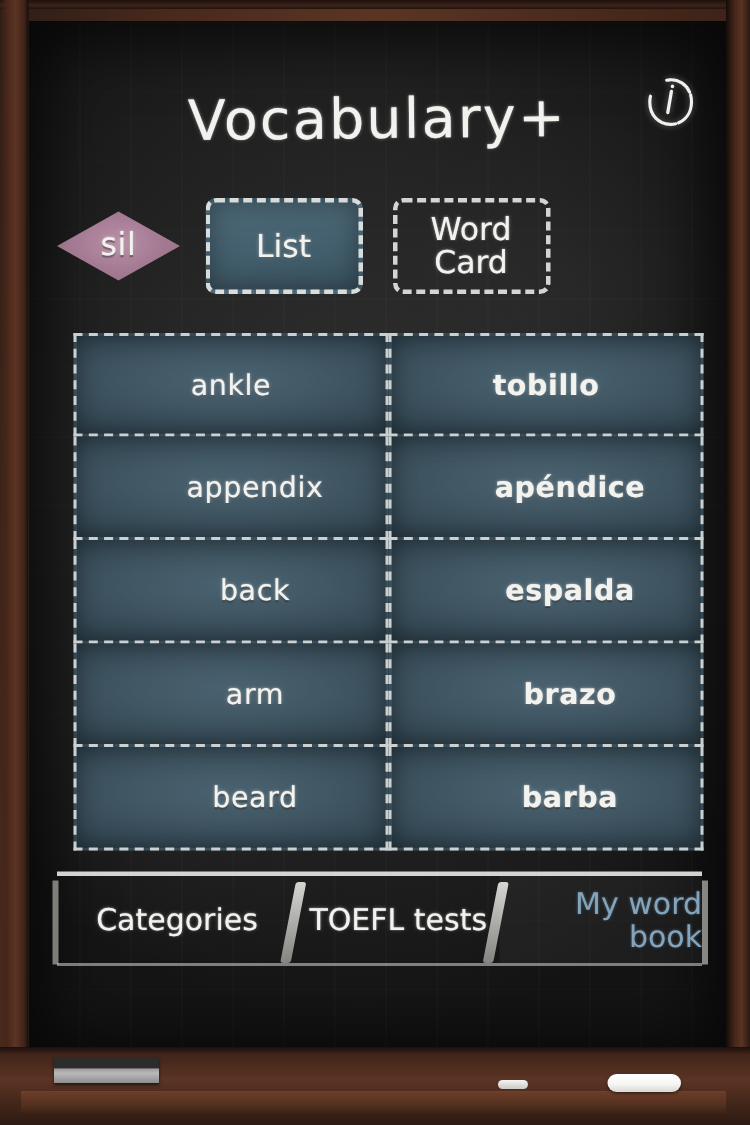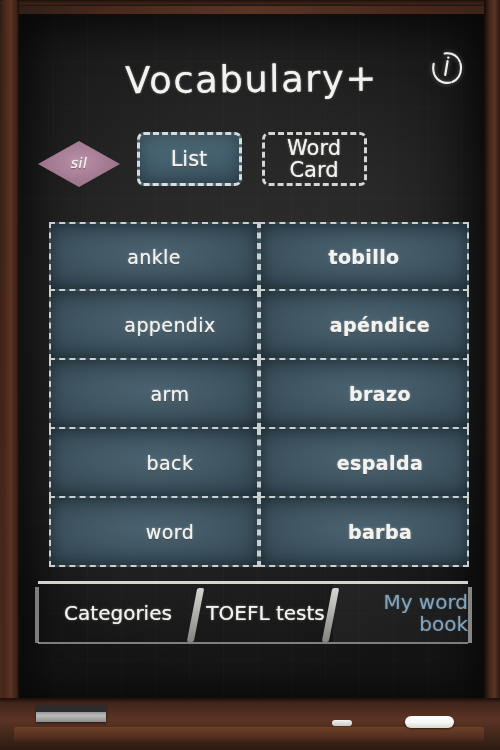--- a/index.html
+++ b/index.html
@@ -100,35 +100,34 @@
   .sil-badge .dia {
     position: absolute; inset: 0;
     background: radial-gradient(ellipse at 50% 45%, #c69ab4 0%, #b2859f 45%, #9c7189 100%);
     clip-path: polygon(50% 2%, 100% 50%, 50% 98%, 0% 50%);
     filter: blur(.4px);
     opacity: .92;
   }
   .sil-badge .lbl {
     position: absolute; inset: 0;
     display: flex; align-items: center; justify-content: center;
-    font-size: 14px;
+    font-size: 21px;
     letter-spacing: .5px;
     padding-bottom: 2px;
-    font-style: italic;
   }
 
   
   .mode-tabs {
     position: absolute; left: 0; top: 118px; width: 465px;
     display: flex; justify-content: center; gap: 20px;
     z-index: 4;
   }
   .mode-tab {
     position: relative;
-    width: 105px; height: 54px;
+    width: 105px; height: 64px;
     display: flex; align-items: center; justify-content: center;
     text-align: center;
     font-size: 21px; line-height: 1.06;
     border-radius: 7px;
     border: 3px dashed rgba(242,242,238,.86);
     cursor: pointer;
   }
   .mode-tab.active {
     background: linear-gradient(175deg, #4e6a78 0%, #44606e 50%, #3a525f 100%);
     box-shadow: inset 0 0 18px rgba(0,0,0,.35);
@@ -288,39 +287,39 @@
         <div class="word-cell">
           <span class="txt chalk">appendix</span>
         </div>
         <div class="word-cell">
           <span class="txt chalk">apéndice</span>
         </div>
       </div>
 
       <div class="word-row">
         <div class="word-cell">
+          <span class="txt chalk">back</span>
+        </div>
+        <div class="word-cell">
+          <span class="txt chalk">espalda</span>
+        </div>
+      </div>
+
+      <div class="word-row">
+        <div class="word-cell">
           <span class="txt chalk">arm</span>
         </div>
         <div class="word-cell">
           <span class="txt chalk">brazo</span>
         </div>
       </div>
 
       <div class="word-row">
         <div class="word-cell">
-          <span class="txt chalk">back</span>
-        </div>
-        <div class="word-cell">
-          <span class="txt chalk">espalda</span>
-        </div>
-      </div>
-
-      <div class="word-row">
-        <div class="word-cell">
-          <span class="txt chalk">word</span>
+          <span class="txt chalk">beard</span>
         </div>
         <div class="word-cell">
           <span class="txt chalk">barba</span>
         </div>
       </div>
 
     </div>
 
     <div class="tabbar">
       <div class="tabbar-item t0">

